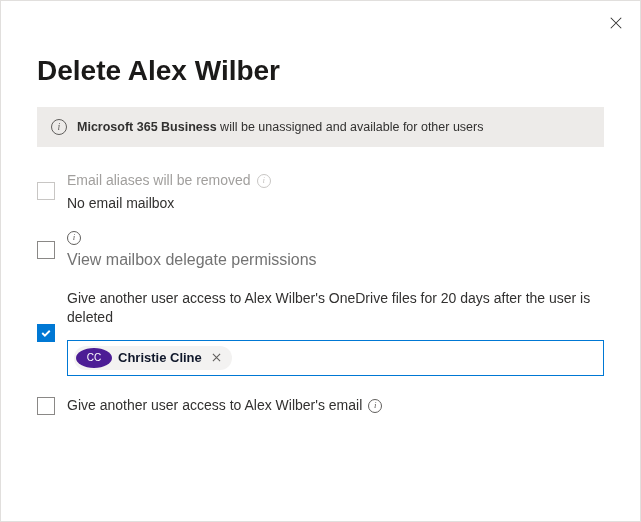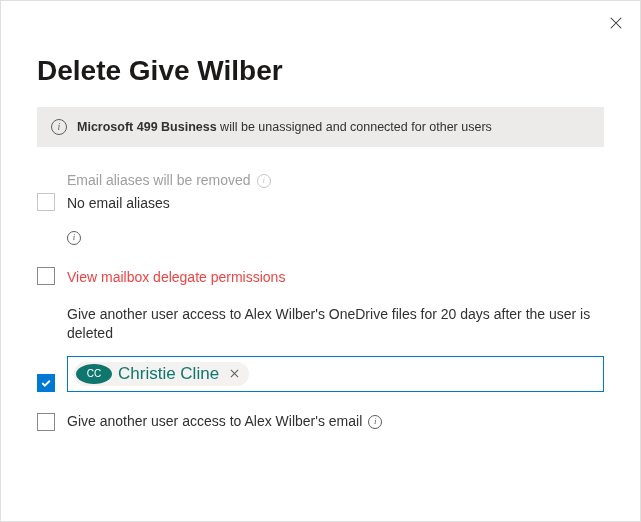--- a/index.html
+++ b/index.html
@@ -74,21 +74,21 @@
     }
     .info-bar .text {
       font-size: 12.5px;
       color: #323130;
     }
     .info-bar .text strong {
       font-weight: 600;
     }
     .option {
       display: flex;
-      align-items: flex-end;
+      align-items: center;
       gap: 12px;
       margin-bottom: 20px;
     }
     .checkbox {
       width: 18px;
       height: 18px;
       border: 1px solid #8a8886;
       flex-shrink: 0;
       cursor: pointer;
       display: flex;
@@ -144,58 +144,59 @@
     .info-icon.disabled {
       border-color: #c8c6c4;
       color: #c8c6c4;
     }
     .sub-text {
       font-size: 14px;
       color: #323130;
       margin-top: 4px;
     }
     .link {
-      color: #ef4444;
-      cursor: pointer;
-      margin-top: 24px;
+      color: #737373;
+      cursor: pointer;
+      margin-top: 6px;
       display: inline-block;
-      font-size: 14px;
+      font-size: 16px;
     }
     .people-picker {
       margin-top: 12px;
       border: 1px solid #0078d4;
       padding: 5px 6px;
       display: flex;
       align-items: center;
       width: 100%;
     }
     .chip {
       display: inline-flex;
       align-items: center;
       background: #f3f2f1;
       border-radius: 12px;
       padding: 2px 8px 2px 2px;
       gap: 6px;
     }
     .avatar {
       width: 36px;
       height: 20px;
-      background: #0f766e;
+      background: #4c1d95;
       color: #fff;
       border-radius: 50%;
       display: flex;
       align-items: center;
       justify-content: center;
       font-size: 10px;
       font-weight: 400;
       flex-shrink: 0;
     }
     .chip-name {
-      font-size: 17px;
-      color: #0f766e;
+      font-size: 13px;
+      color: #0f172a;
+      font-weight: bold;
     }
     .chip-remove {
       width: 14px;
       height: 14px;
       display: flex;
       align-items: center;
       justify-content: center;
       cursor: pointer;
       color: #605e5c;
       margin-left: 2px;
@@ -212,38 +213,38 @@
 <body>
 
 <div class="close-btn">
   <svg viewBox="0 0 16 16">
       <path d="M2 2 L14 14 M14 2 L2 14" stroke="#323130" stroke-width="1.2" fill="none"></path>
     </svg>
 </div>
 
 <div class="panel">
 
-  <h1>Delete Give Wilber</h1>
+  <h1>Delete Alex Wilber</h1>
 
 
   <div class="info-bar">
     <span class="icon">i</span>
     <span class="text">
-      <strong>Microsoft 499 Business</strong><span> will be unassigned and connected for other users</span>
+      <strong>Microsoft 365 Business</strong><span> will be unassigned and available for other users</span>
     </span>
   </div>
 
   <div class="option">
     <div class="checkbox disabled"></div>
     <div class="option-body">
       <div class="option-label disabled">
         <span class="label-text">Email aliases will be removed</span>
         <span class="info-icon disabled">i</span>
       </div>
-      <div class="sub-text">No email aliases</div>
+      <div class="sub-text">No email mailbox</div>
     </div>
   </div>
 
   <div class="option">
     <div class="checkbox"></div>
     <div class="option-body">
       <div class="option-label">
         <span class="info-icon">i</span>
       </div>
       <span class="link">View mailbox delegate permissions</span>

